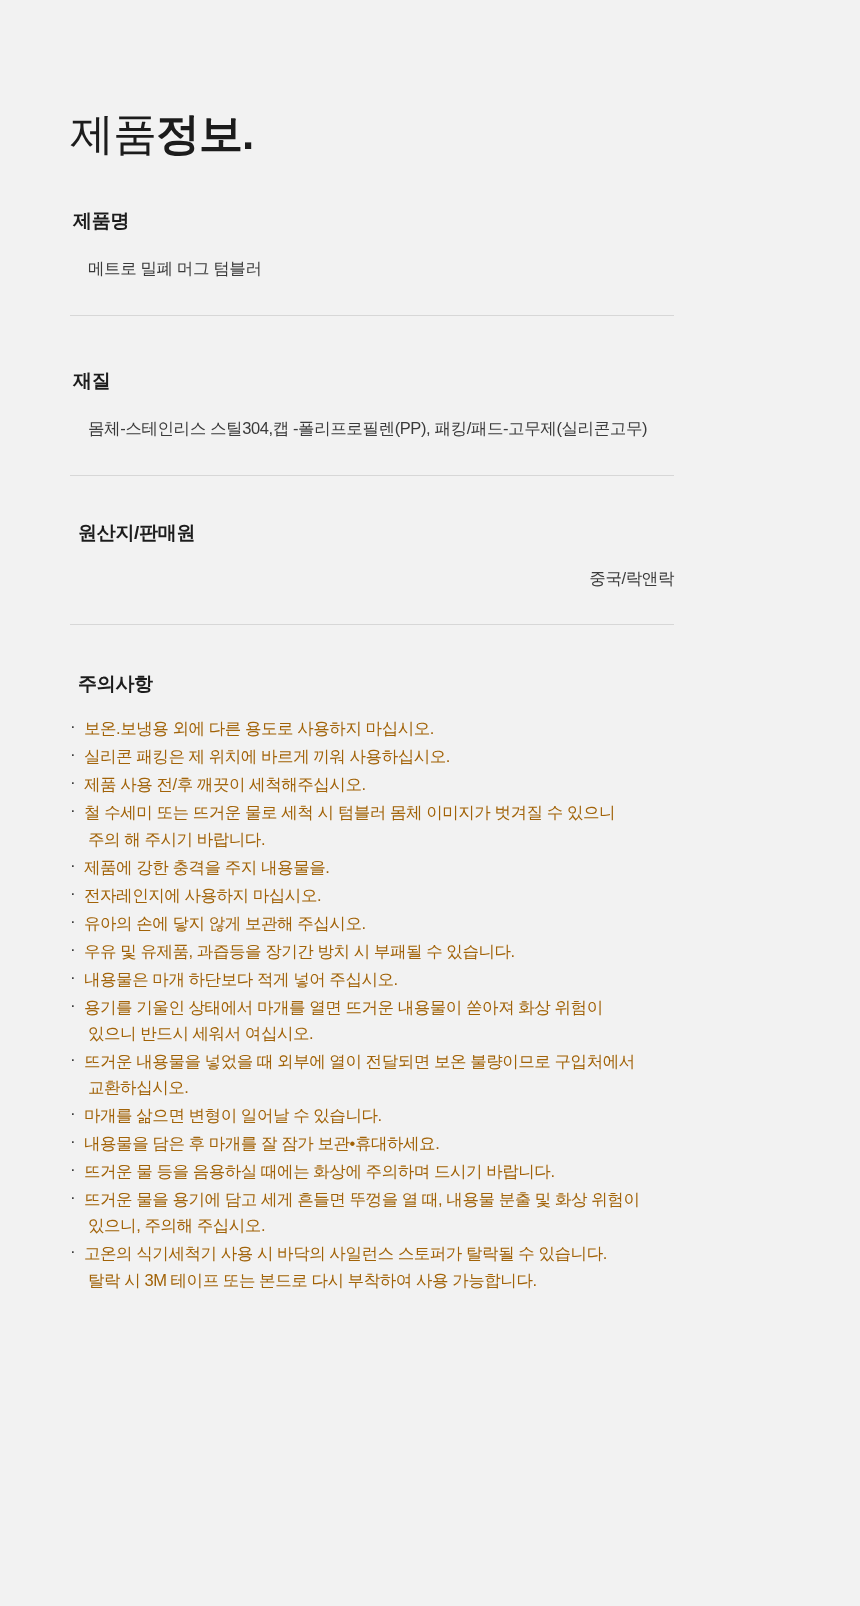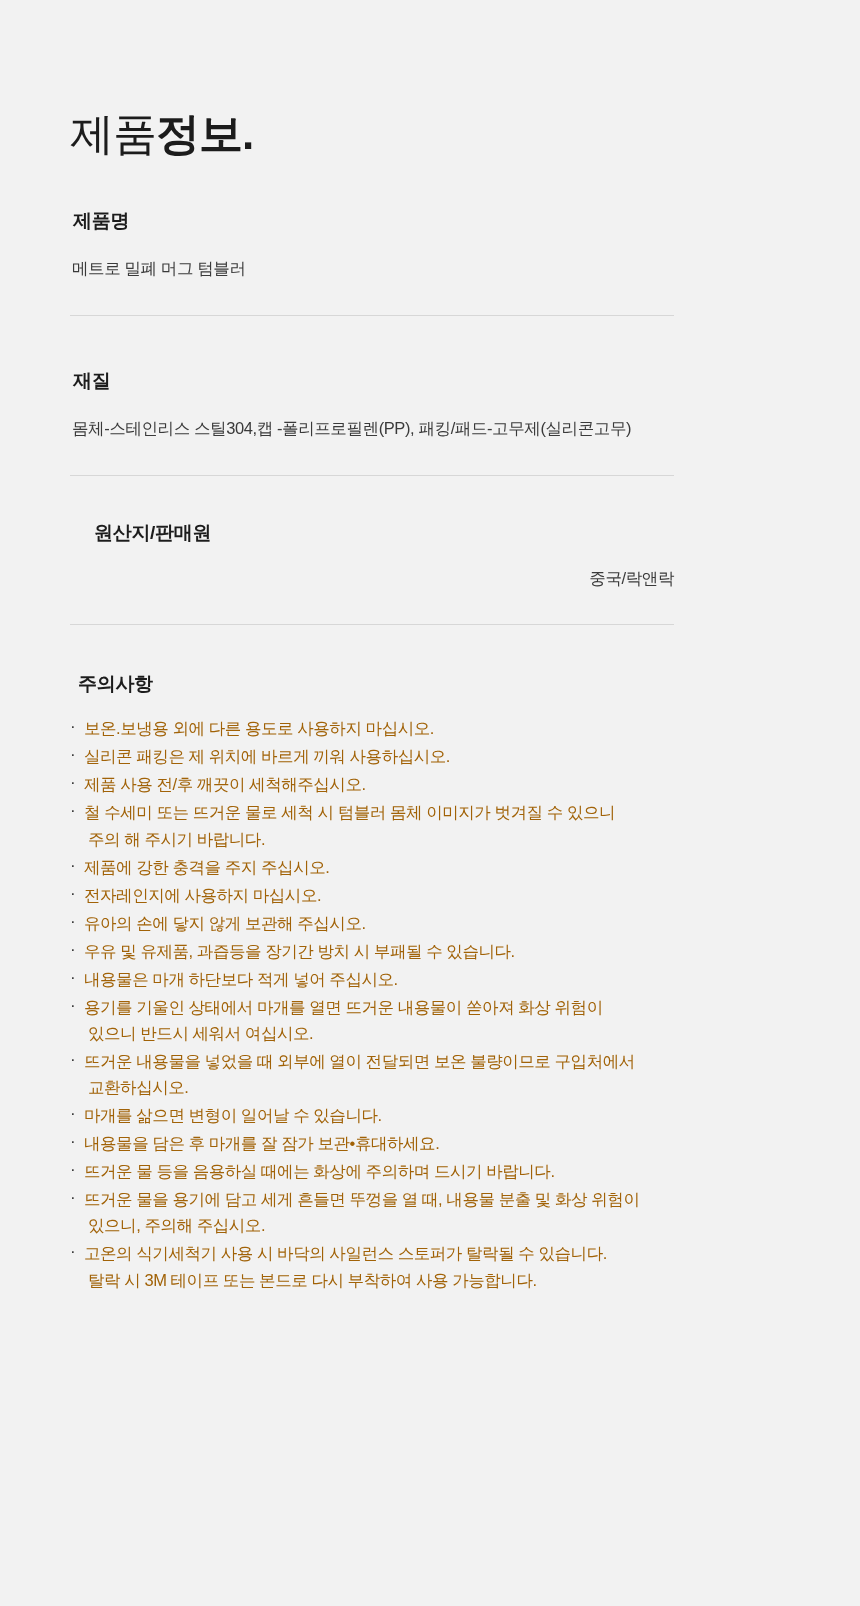--- a/index.html
+++ b/index.html
@@ -41,34 +41,34 @@
     font-size: 19px;
     font-weight: 700;
     color: #1c1c1c;
     margin: 0 0 0 3px;
     letter-spacing: -0.3px;
   }
   .section-body {
     font-size: 16.5px;
     color: #3a3a3a;
     margin-top: 22px;
-    margin-left: 2px;
+    margin-left: 18px;
     letter-spacing: -0.4px;
     line-height: 1.5;
   }
   .divider {
     height: 1px;
     background: #d7d7d7;
     margin-top: 34px;
     width: 100%;
   }
 
   .section.material .section-head { margin-left: 3px; }
   .section.origin { margin-top: 44px; }
-  .section.origin .section-head { margin-left: 24px; }
+  .section.origin .section-head { margin-left: 8px; }
   .section.origin .section-body { margin-left: 8px; margin-top: 20px; text-align: right; }
   .section.caution { margin-top: 46px; }
   .section.caution .section-head { margin-left: 8px; }
 
   .caution-list {
     list-style: none;
     margin: 18px 0 0 0;
     padding: 0;
   }
   .caution-list li {
@@ -119,21 +119,21 @@
     <div class="divider"></div>
   </div>
 
   <div class="section caution">
     <div class="section-head">주의사항</div>
     <ul class="caution-list">
       <li><span>보온.보냉용 외에 다른 용도로 사용하지 마십시오.</span></li>
       <li><span>실리콘 패킹은 제 위치에 바르게 끼워 사용하십시오.</span></li>
       <li><span>제품 사용 전/후 깨끗이 세척해주십시오.</span></li>
       <li><span>철 수세미 또는 뜨거운 물로 세척 시 텀블러 몸체 이미지가 벗겨질 수 있으니</span><span class="cont">주의 해 주시기 바랍니다.</span></li>
-      <li><span>제품에 강한 충격을 주지 주십시오.</span></li>
+      <li><span>제품에 강한 충격을 주지 내용물을.</span></li>
       <li><span>전자레인지에 사용하지 마십시오.</span></li>
       <li><span>유아의 손에 닿지 않게 보관해 주십시오.</span></li>
       <li><span>우유 및 유제품, 과즙등을 장기간 방치 시 부패될 수 있습니다.</span></li>
       <li><span>내용물은 마개 하단보다 적게 넣어 주십시오.</span></li>
       <li><span>용기를 기울인 상태에서 마개를 열면 뜨거운 내용물이 쏟아져 화상 위험이</span><span class="cont">있으니 반드시 세워서 여십시오.</span></li>
       <li><span>뜨거운 내용물을 넣었을 때 외부에 열이 전달되면 보온 불량이므로 구입처에서</span><span class="cont">교환하십시오.</span></li>
       <li><span>마개를 삶으면 변형이 일어날 수 있습니다.</span></li>
       <li><span>내용물을 담은 후 마개를 잘 잠가 보관•휴대하세요.</span></li>
       <li><span>뜨거운 물 등을 음용하실 때에는 화상에 주의하며 드시기 바랍니다.</span></li>
       <li><span>뜨거운 물을 용기에 담고 세게 흔들면 뚜껑을 열 때, 내용물 분출 및 화상 위험이</span><span class="cont">있으니, 주의해 주십시오.</span></li>

